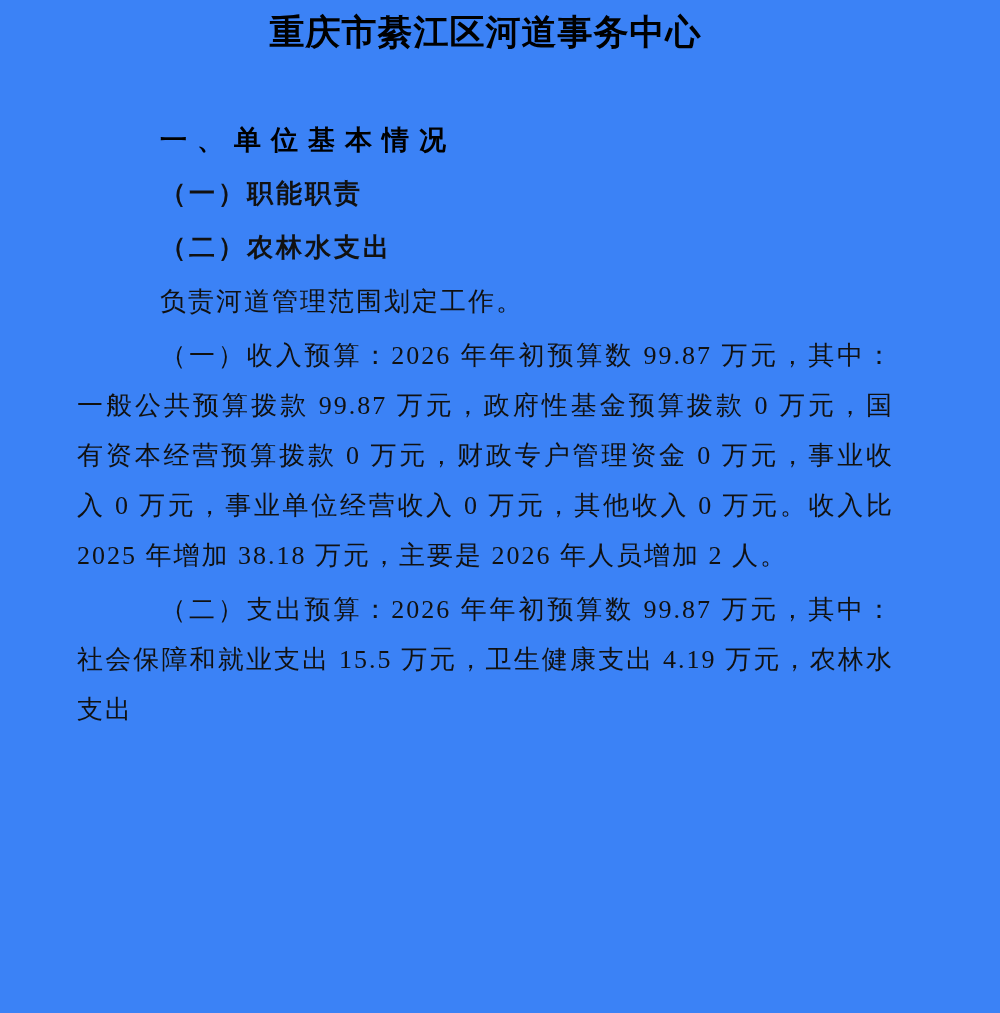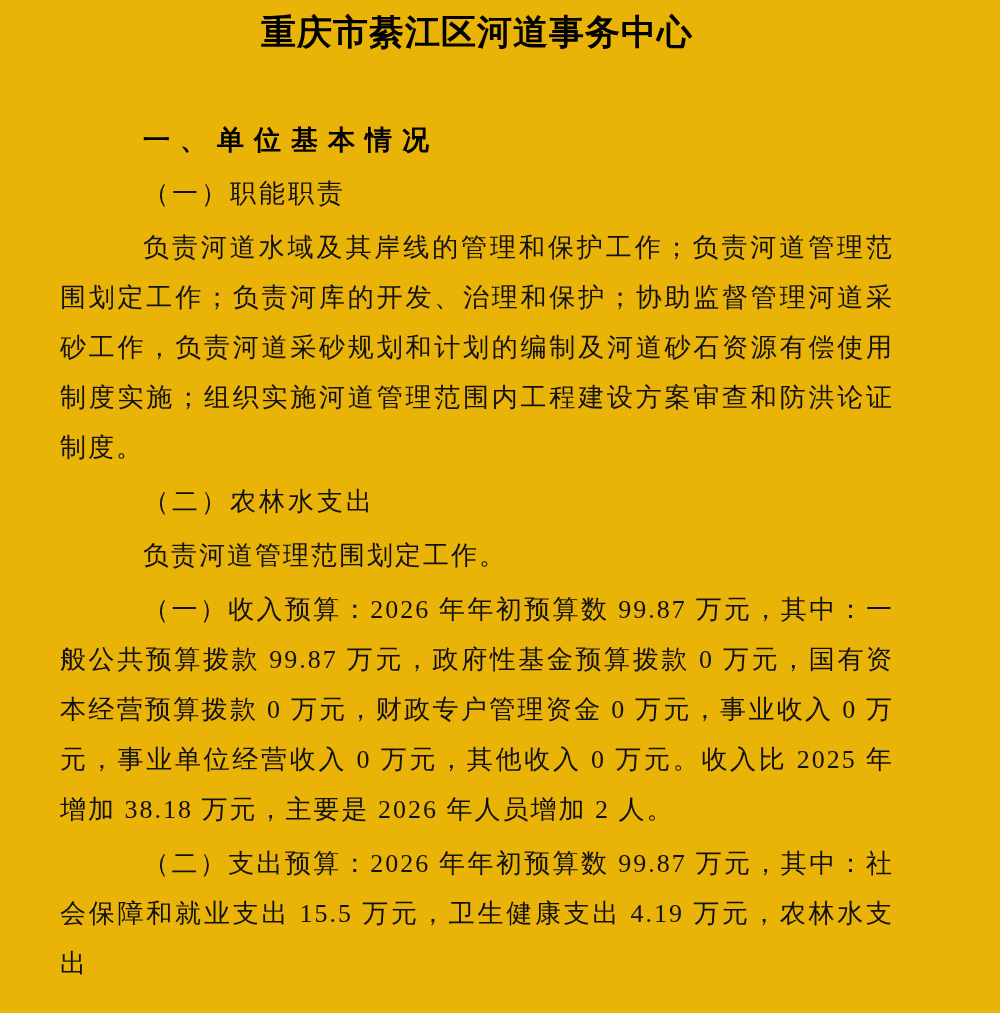--- a/index.html
+++ b/index.html
@@ -5,23 +5,23 @@
   html, body {
     margin: 0;
     padding: 0;
     background: #ffffff;
   }
   .page {
     position: relative;
     width: 1000px;
     height: 1013px;
     box-sizing: border-box;
-    background: #eab308;
+    background: #3b82f6;
     color: #000000;
-    padding: 10px 102px 0 56px;
+    padding: 10px 102px 0 73px;
     overflow: hidden;
   }
   .title {
     text-align: center;
     font-family: "Liberation Serif", serif;
     font-weight: 700;
     font-size: 35px;
     line-height: 45px;
     letter-spacing: 1px;
     color: #000000;
@@ -45,21 +45,21 @@
     letter-spacing: 2px;
   }
   .content .h1 {
     font-family: "Liberation Sans", sans-serif;
     font-weight: 700;
     font-size: 27px;
     letter-spacing: 10px;
     color: #000000;
   }
   .content .h2 {
-    font-weight: 400;
+    font-weight: 700;
     font-size: 26px;
     letter-spacing: 3px;
   }
   .para-expenditure {
     margin-top: 2px !important;
   }
 </style>
 </head>
 <body>
 
@@ -68,21 +68,20 @@
   <div class="title">
     <div>重庆市綦江区河道事务中心</div>
   </div>
 
   <div class="content">
 
     <div class="h1">一、单位基本情况</div>
 
     <div class="h2">（一）职能职责</div>
 
-    <p>负责河道水域及其岸线的管理和保护工作；负责河道管理范围划定工作；负责河库的开发、治理和保护；协助监督管理河道采砂工作，负责河道采砂规划和计划的编制及河道砂石资源有偿使用制度实施；组织实施河道管理范围内工程建设方案审查和防洪论证制度。</p>
 
     <div class="h2">（二）农林水支出</div>
 
     <p>负责河道管理范围划定工作。</p>
 
 
     <p>（一）收入预算：2026 年年初预算数 99.87 万元，其中：一般公共预算拨款 99.87 万元，政府性基金预算拨款 0 万元，国有资本经营预算拨款 0 万元，财政专户管理资金 0 万元，事业收入 0 万元，事业单位经营收入 0 万元，其他收入 0 万元。收入比 2025 年增加 38.18 万元，主要是 2026 年人员增加 2 人。</p>
 
     <p class="para-expenditure">（二）支出预算：2026 年年初预算数 99.87 万元，其中：社会保障和就业支出 15.5 万元，卫生健康支出 4.19 万元，农林水支出</p>
 

